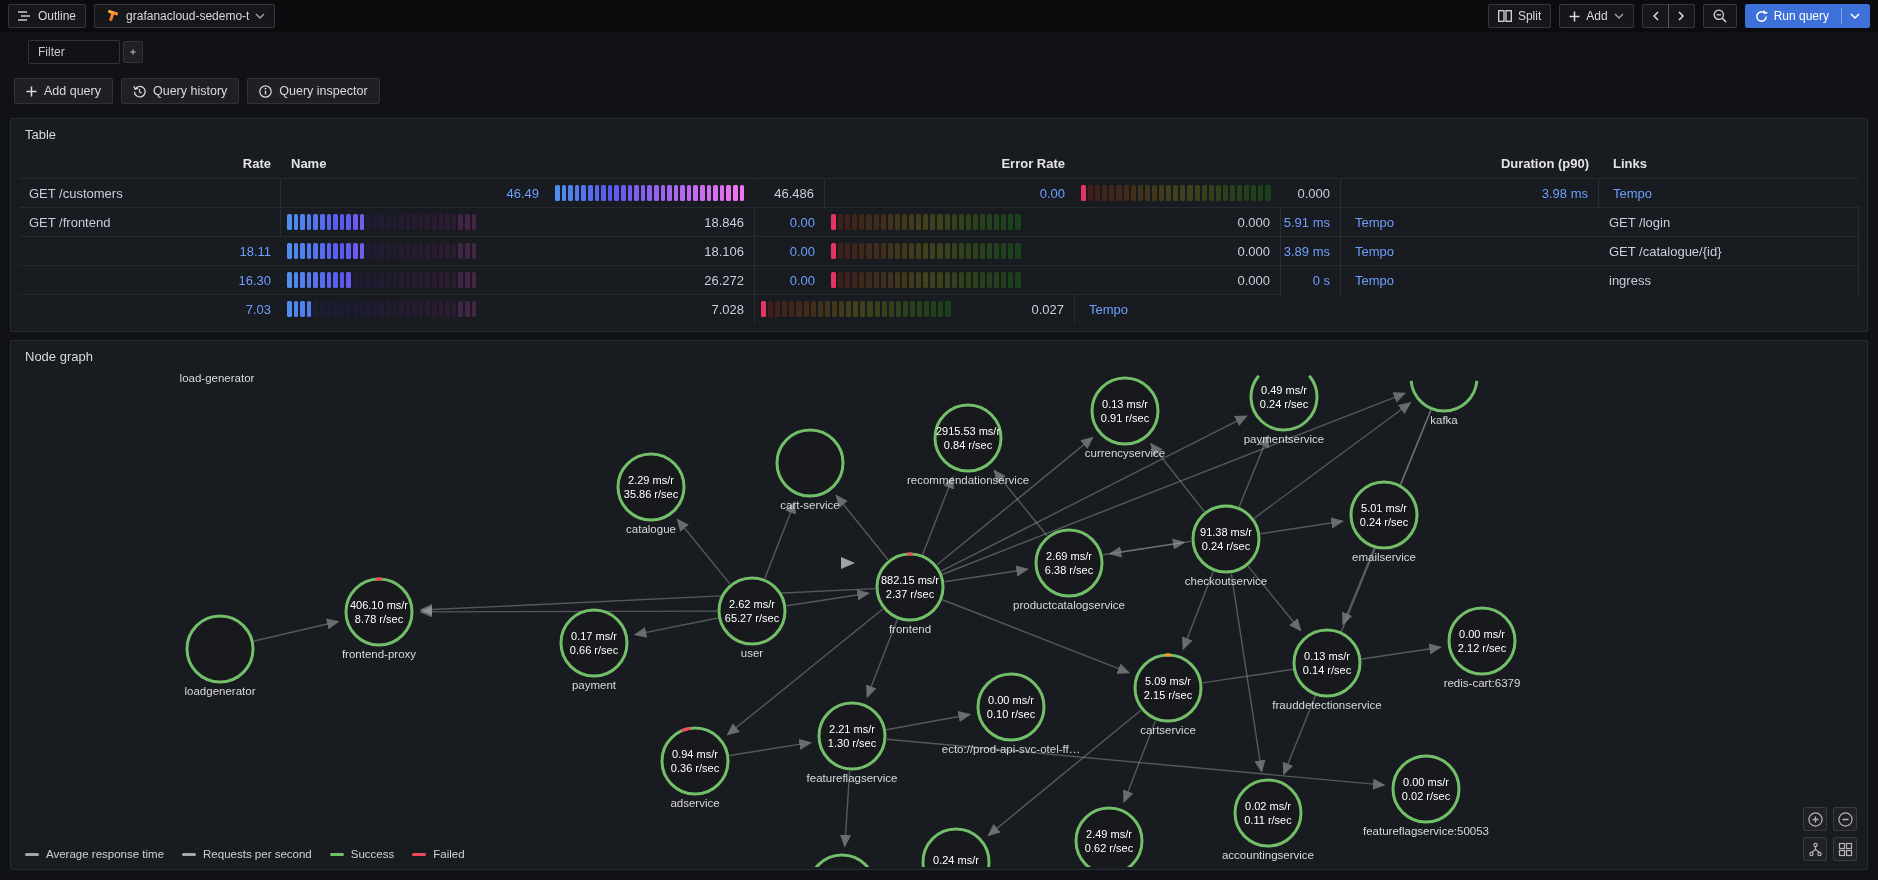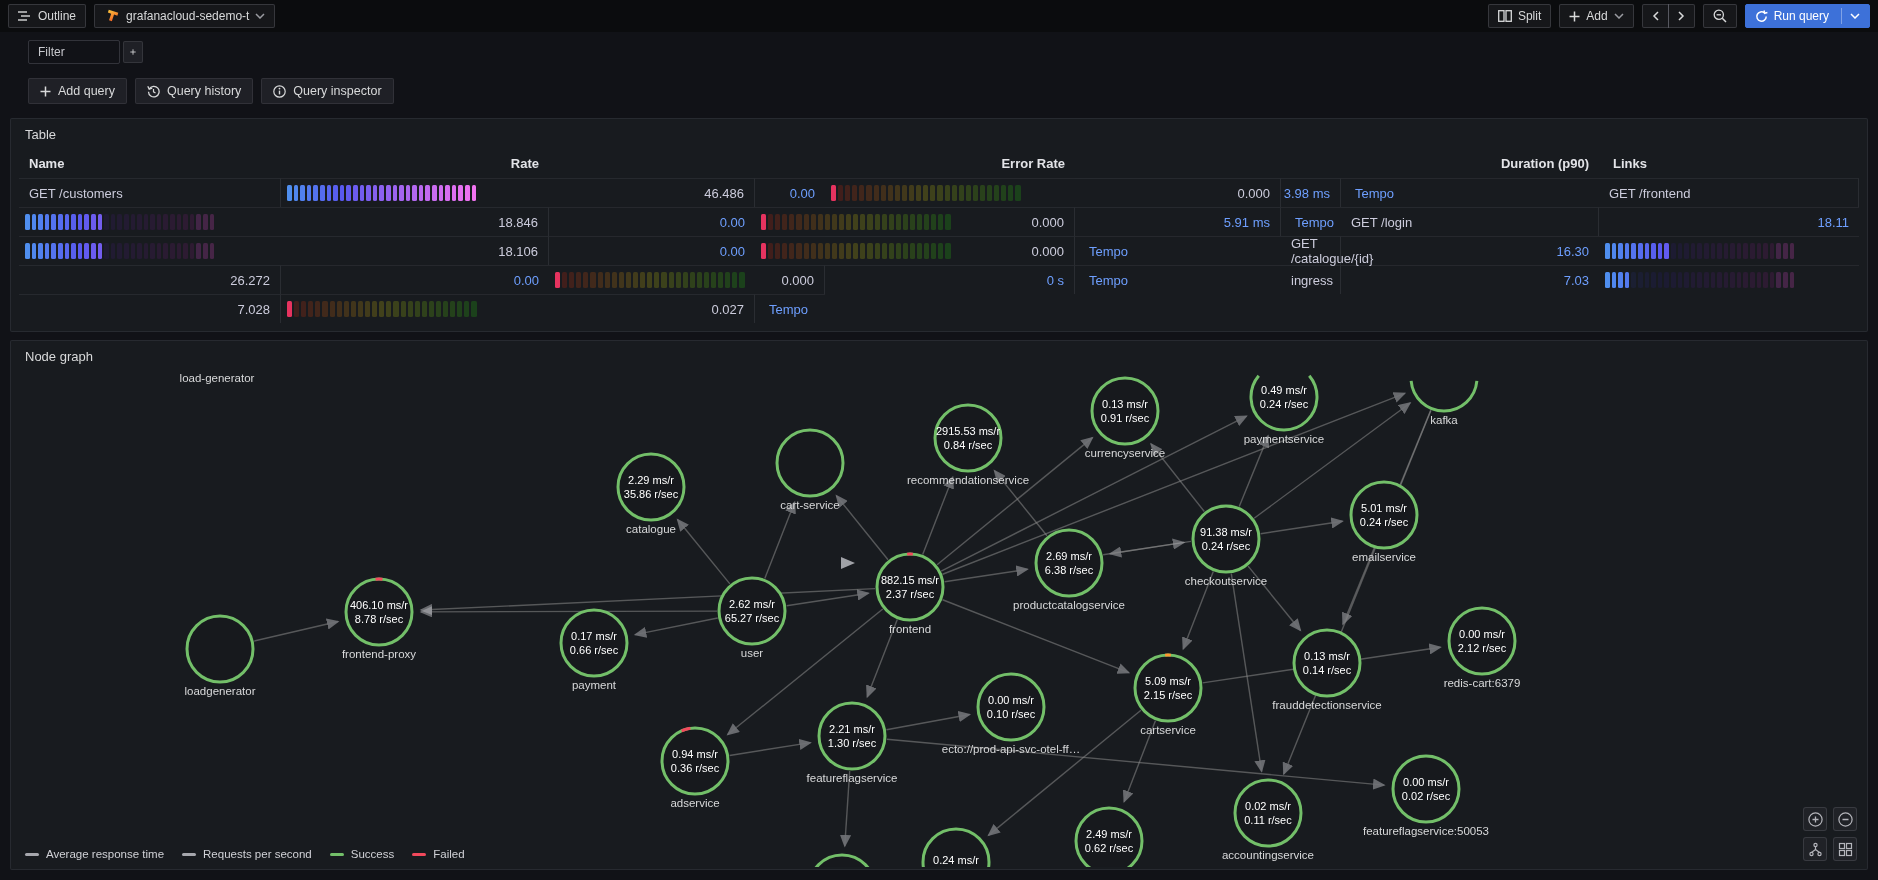--- a/index.html
+++ b/index.html
@@ -23,21 +23,21 @@
   .seg .tb-btn:last-child{border-radius:0 2px 2px 0;}
   .run-btn{background:#3d71d9;border:1px solid #3d71d9;color:#fff;}
   .run-btn .divider{width:1px;height:16px;background:rgba(255,255,255,0.35);margin:0 2px 0 6px;}
   
   .filter-row{margin:8px 0 0 28px;display:flex;align-items:center;gap:3px;}
   .filter-chip{height:22px;min-width:72px;display:flex;align-items:center;padding:0 9px;
     border:1px solid rgba(204,204,220,0.18);border-radius:2px;font-size:12px;color:#c7c8cd;}
   .plus-chip{height:22px;width:20px;display:flex;align-items:center;justify-content:center;
     background:rgba(204,204,220,0.08);border:1px solid rgba(204,204,220,0.12);border-radius:2px;
     color:#d8d9da;cursor:pointer;}
-  .actions-row{margin:14px 0 0 28px;display:flex;gap:8px;}
+  .actions-row{margin:14px 0 0 14px;display:flex;gap:8px;}
   .act-btn{display:inline-flex;align-items:center;gap:7px;height:26px;padding:0 11px;
     background:rgba(204,204,220,0.08);border:1px solid rgba(204,204,220,0.10);border-radius:2px;
     color:#d8d9da;font-size:12.5px;font-weight:500;cursor:pointer;}
   
   .panel{background:#181b1f;border:1px solid rgba(204,204,220,0.09);border-radius:2px;margin:0 10px;}
   .panel-title{font-size:13px;color:#d8d9da;font-weight:500;padding:8px 10px 4px 14px;}
   .table-panel{margin-top:14px;height:212px;}
   
   .tbl{display:grid;grid-template-columns:262px 268px 206px 70px 250px 206px 60px 258px 1fr;
     margin:2px 8px 0 8px;}
@@ -209,30 +209,31 @@
           <circle cx="6.5" cy="3.6" r="0.9" fill="#d8d9da"></circle>
         </svg>
     </span>
     <span>Query inspector</span>
   </button>
 </div>
 
 <section class="panel table-panel">
   <div class="panel-title">Table</div>
   <div class="tbl" id="tbl">
+      <div class="th num">Rate</div>
       <div class="th pl">Name</div>
-      <div class="th num">Rate</div>
       <div class="th"></div>
       <div class="th"></div>
       <div class="th num">Error Rate</div>
       <div class="th"></div>
       <div class="th"></div>
       <div class="th num">Duration (p90)</div>
       <div class="th pl12">Links</div>
       <div class="td pl br">GET /customers</div>
+      <div class="td num blue">46.49</div>
       <div class="td gauge">
         <div class="gbar" style="background: rgb(79, 142, 238);"></div>
         <div class="gbar" style="background: rgb(80, 135, 238);"></div>
         <div class="gbar" style="background: rgb(81, 128, 238);"></div>
         <div class="gbar" style="background: rgb(83, 121, 238);"></div>
         <div class="gbar" style="background: rgb(84, 115, 238);"></div>
         <div class="gbar" style="background: rgb(85, 108, 238);"></div>
         <div class="gbar" style="background: rgb(87, 102, 238);"></div>
         <div class="gbar" style="background: rgb(88, 95, 238);"></div>
         <div class="gbar" style="background: rgb(89, 89, 239);"></div>
@@ -419,20 +420,21 @@
         <div class="gbar err" style="background: rgb(47, 65, 27);"></div>
         <div class="gbar err" style="background: rgb(44, 65, 27);"></div>
         <div class="gbar err" style="background: rgb(41, 65, 27);"></div>
         <div class="gbar err" style="background: rgb(38, 65, 27);"></div>
         <div class="gbar err" style="background: rgb(36, 65, 27);"></div>
         <div class="gbar err" style="background: rgb(33, 65, 27);"></div>
         <div class="gbar err" style="background: rgb(30, 65, 27);"></div>
         <div class="gbar err" style="background: rgb(27, 65, 27);"></div>
       </div>
       <div class="td num white br">0.000</div>
+      <div class="td num blue br">3.89 ms</div>
       <div class="td pl12">
         <span class="link">Tempo</span>
       </div>
       <div class="td pl br">GET /catalogue/{id}</div>
       <div class="td num blue">16.30</div>
       <div class="td gauge">
         <div class="gbar" style="background: rgb(79, 142, 238);"></div>
         <div class="gbar" style="background: rgb(80, 135, 238);"></div>
         <div class="gbar" style="background: rgb(81, 128, 238);"></div>
         <div class="gbar" style="background: rgb(83, 121, 238);"></div>

